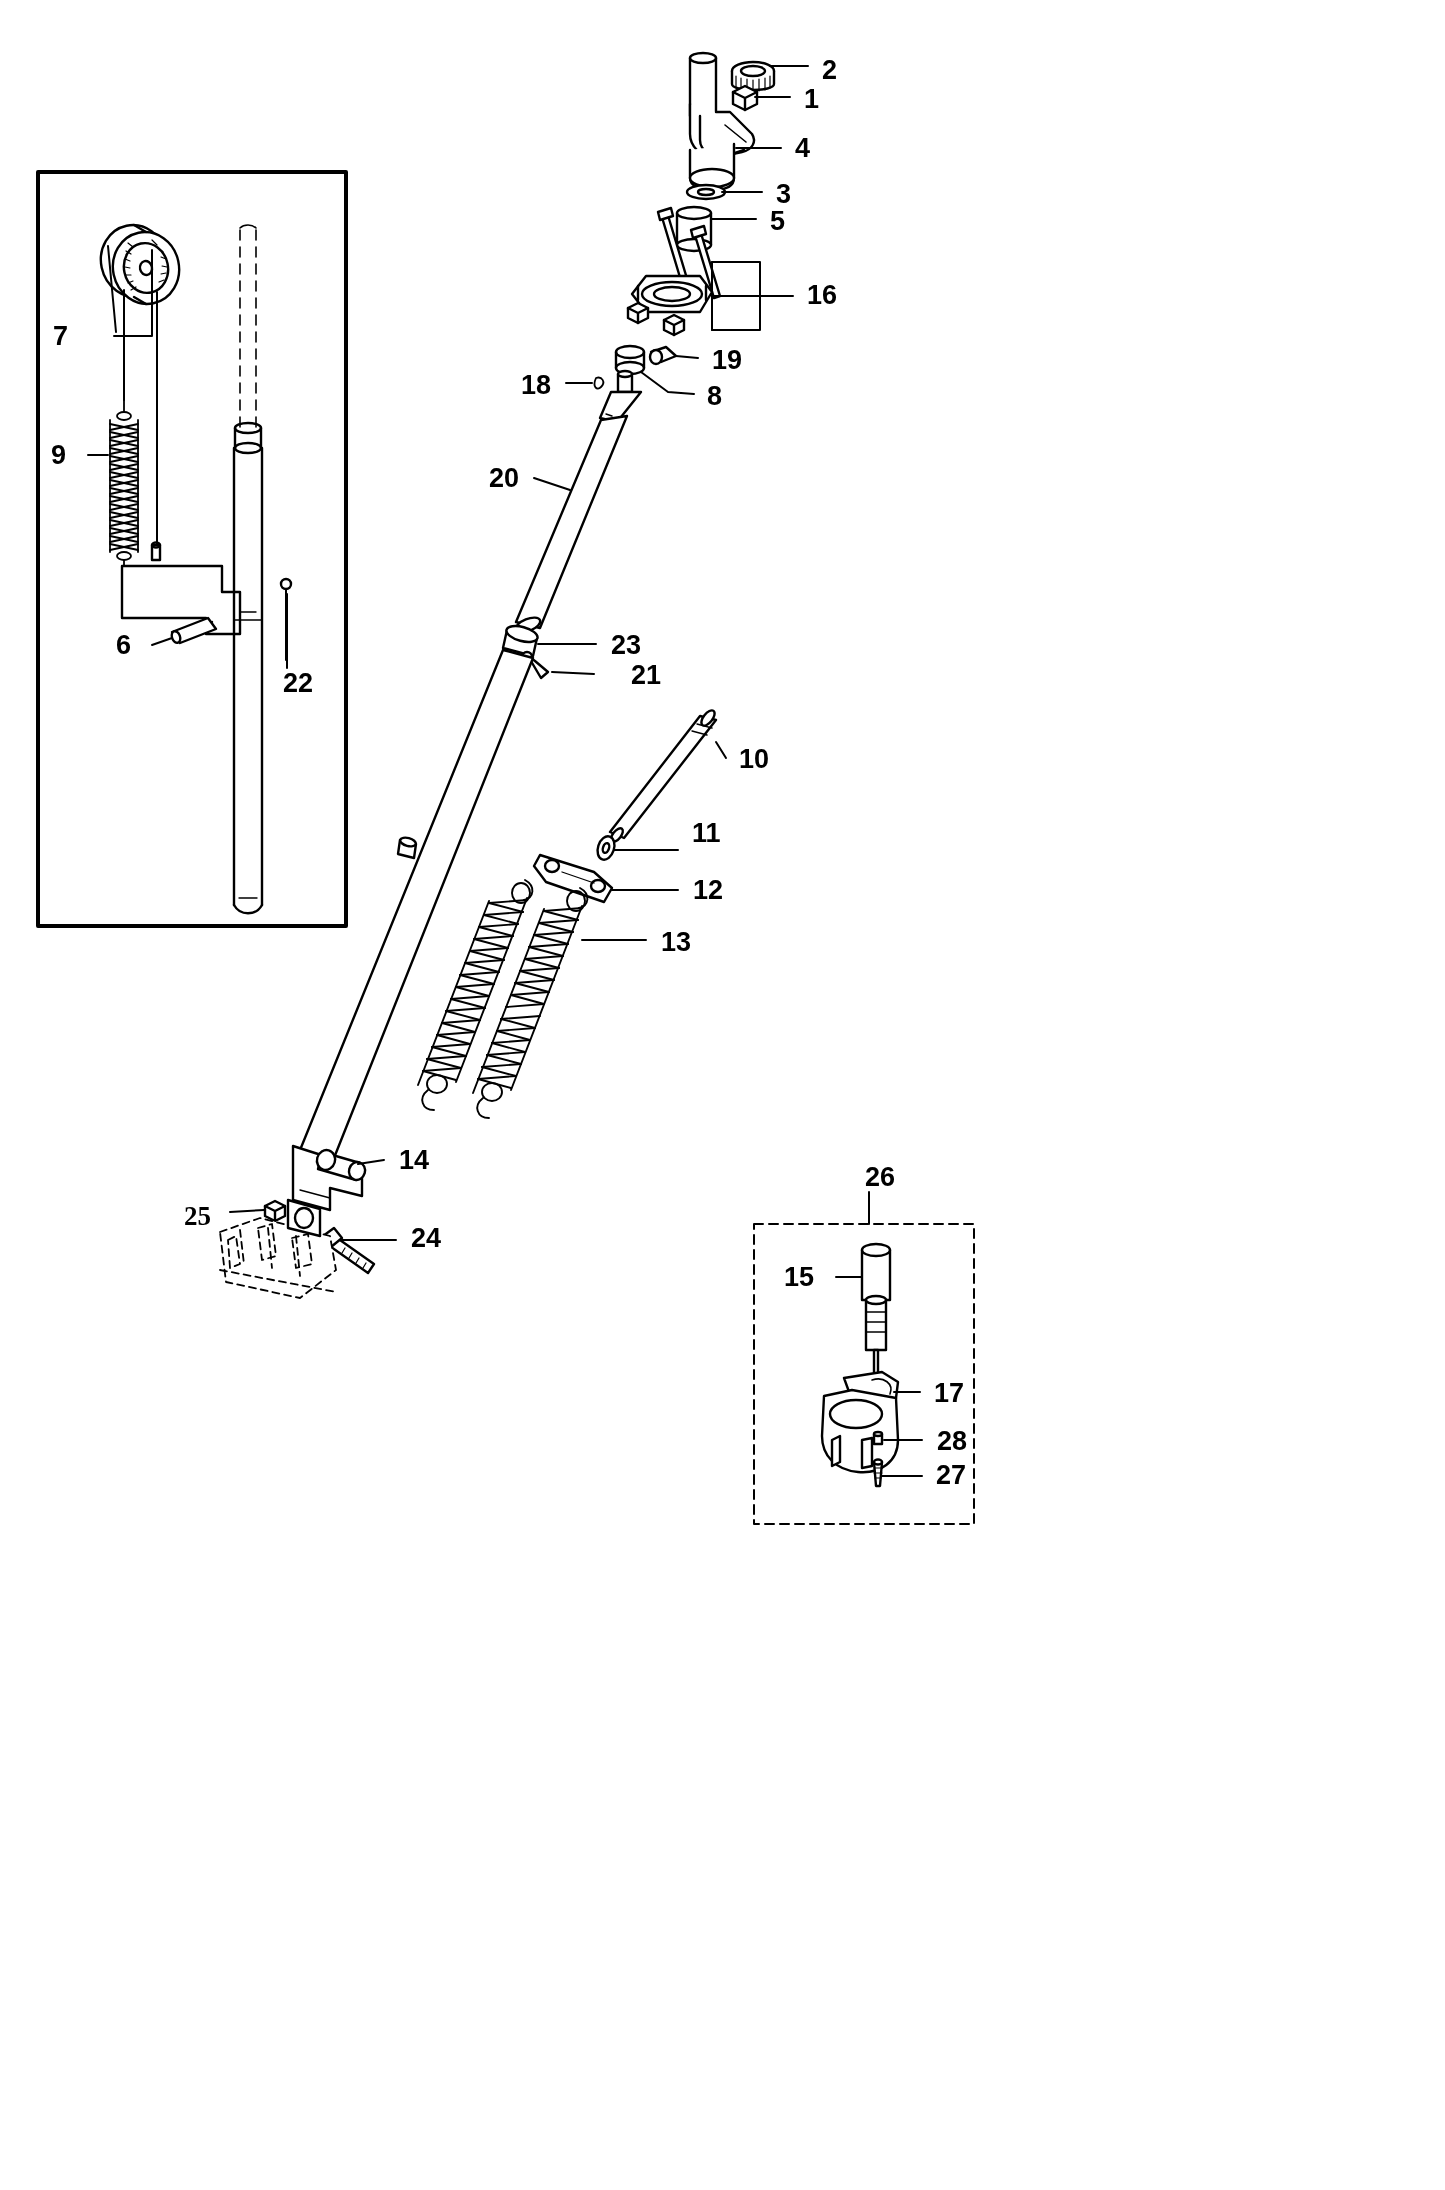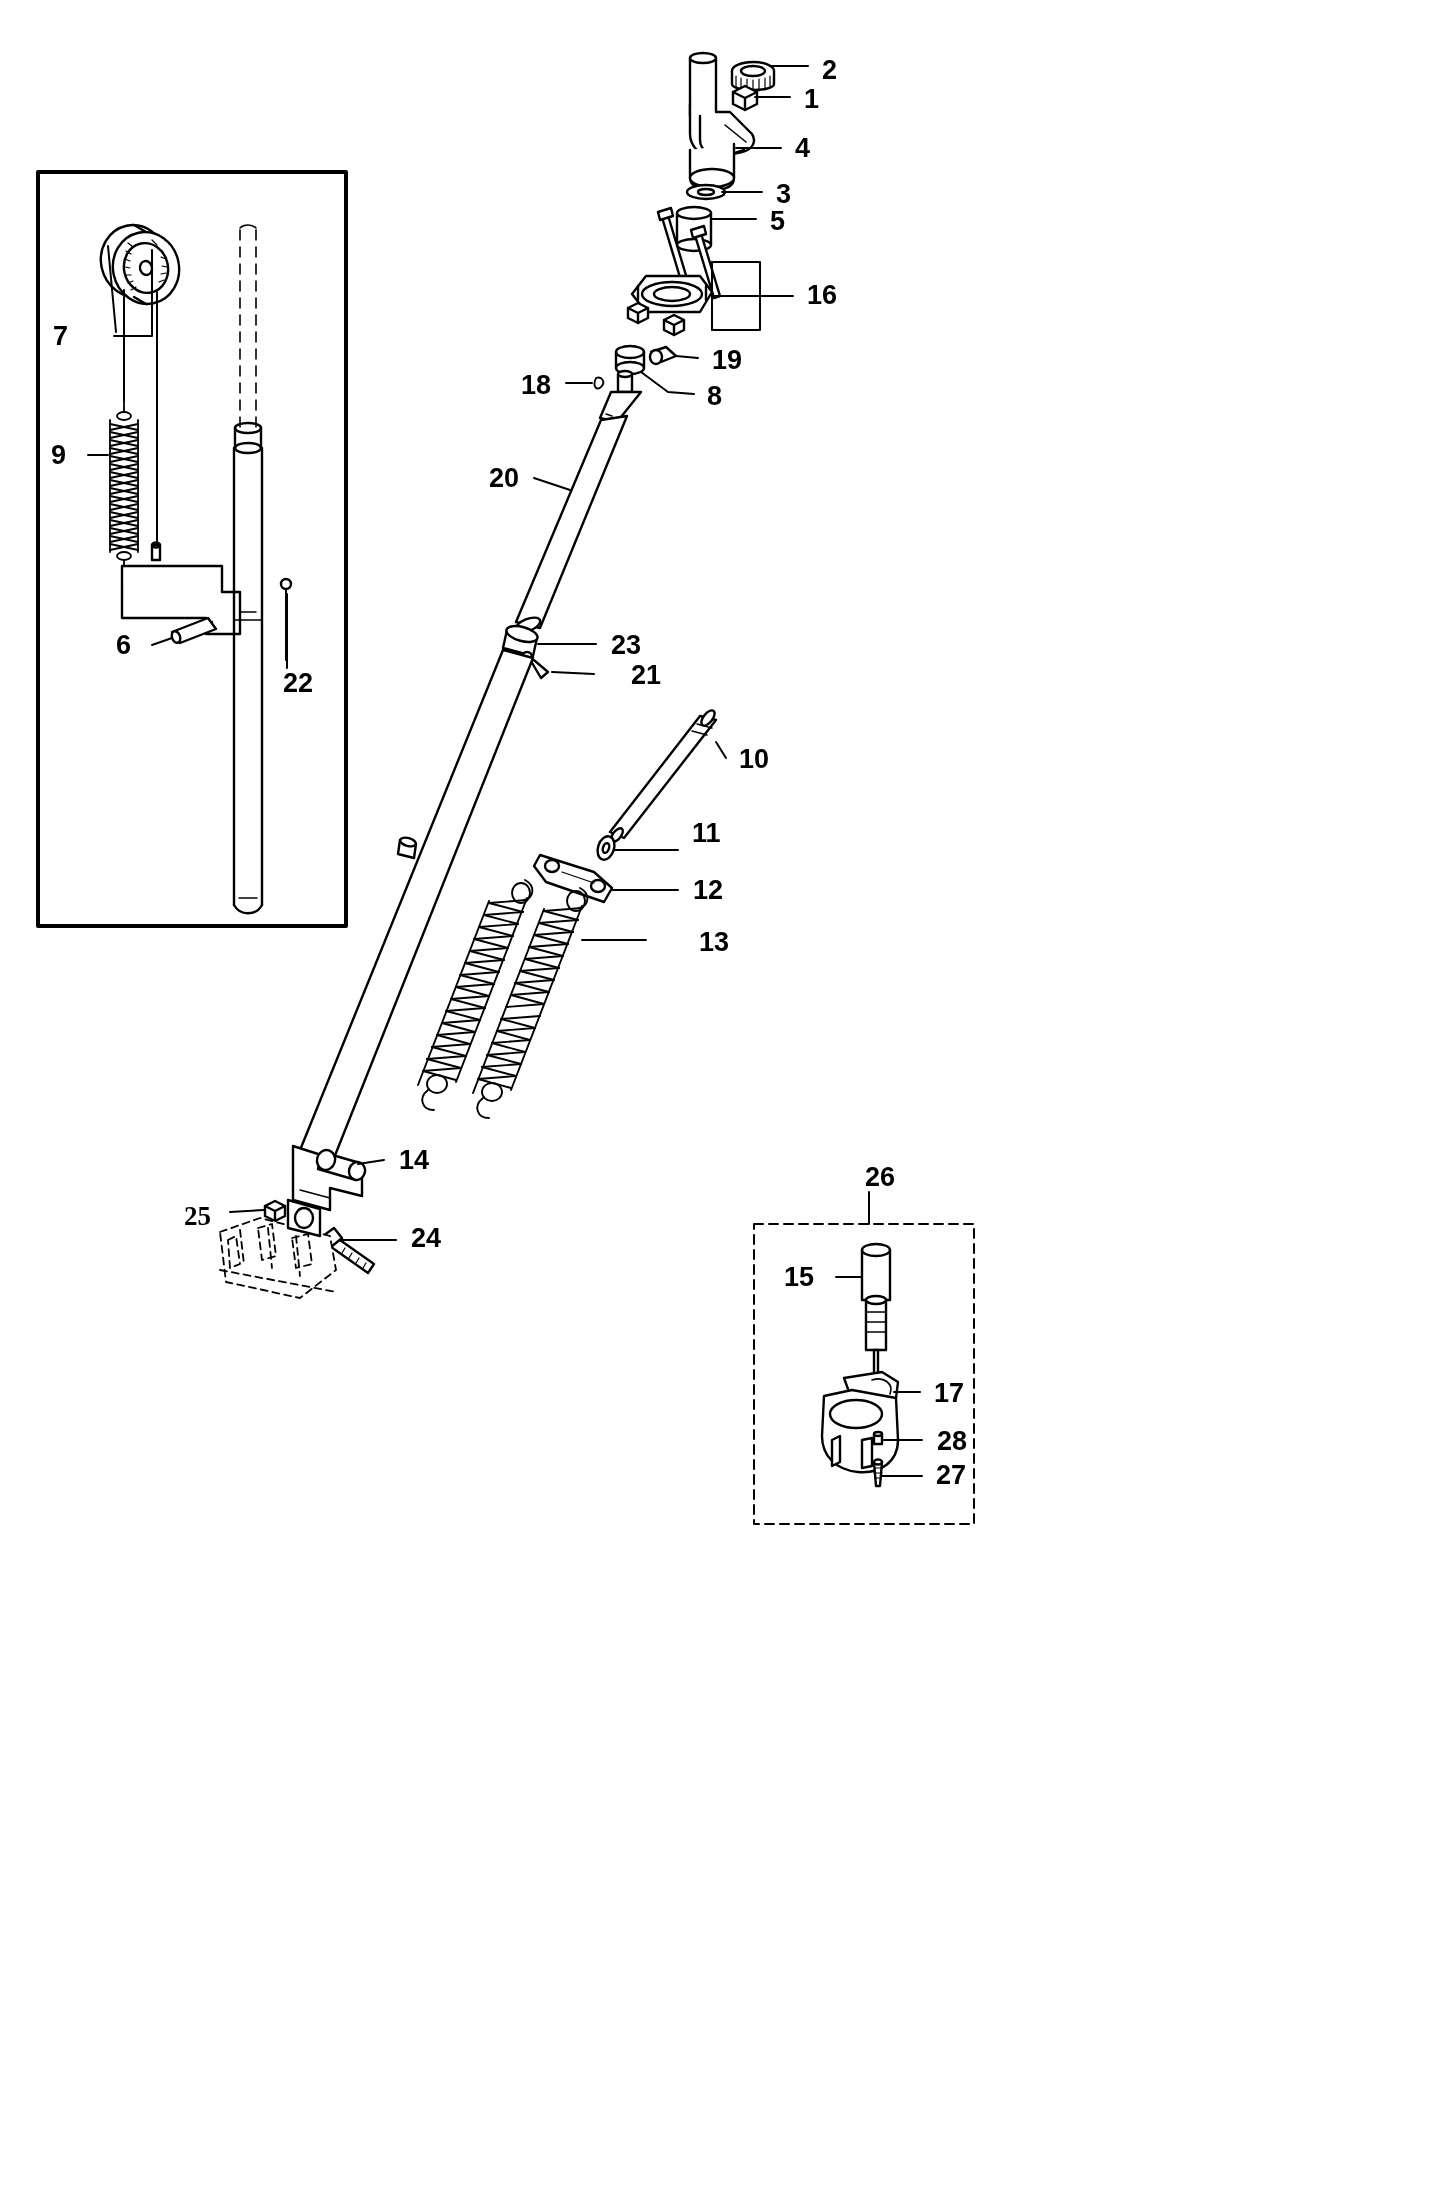--- a/index.html
+++ b/index.html
@@ -371,21 +371,21 @@
   <div class="callout right" style="left:776px; top:194px;">3</div>
   <div class="callout right" style="left:795px; top:148px;">4</div>
   <div class="callout right" style="left:770px; top:221px;">5</div>
   <div class="callout left" style="left:131px; top:645px;">6</div>
   <div class="callout left" style="left:68px;  top:336px;">7</div>
   <div class="callout right" style="left:707px; top:396px;">8</div>
   <div class="callout left" style="left:66px;  top:455px;">9</div>
   <div class="callout right" style="left:739px; top:759px;">10</div>
   <div class="callout right" style="left:692px; top:833px;">11</div>
   <div class="callout right" style="left:693px; top:890px;">12</div>
-  <div class="callout right" style="left:699px; top:942px;">13</div>
+  <div class="callout right" style="left:661px; top:942px;">13</div>
   <div class="callout right" style="left:399px; top:1160px;">14</div>
   <div class="callout left" style="left:814px; top:1277px;">15</div>
   <div class="callout right" style="left:807px; top:295px;">16</div>
   <div class="callout right" style="left:934px; top:1393px;">17</div>
   <div class="callout left" style="left:551px; top:385px;text-align:right;">18</div>
   <div class="callout right" style="left:712px; top:360px;text-align:right;">19</div>
   <div class="callout left" style="left:519px; top:478px;">20</div>
   <div class="callout right" style="left:607px; top:675px;margin-left:24px;">21</div>
   <div class="callout center" style="left:287px; top:683px;">22</div>
   <div class="callout right" style="left:611px; top:645px;">23</div>

